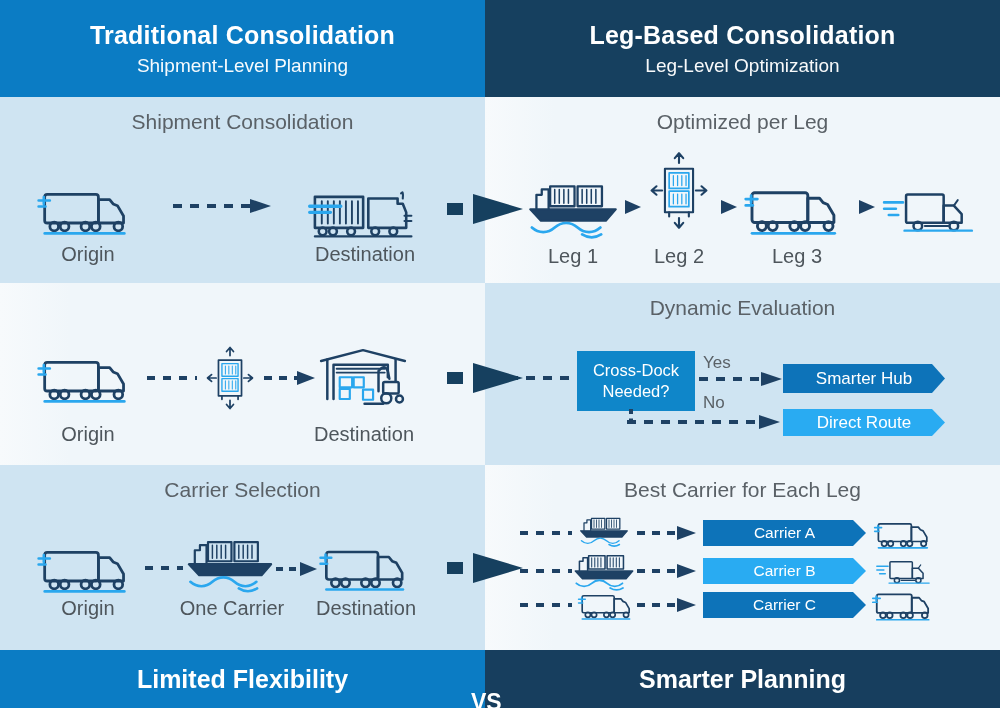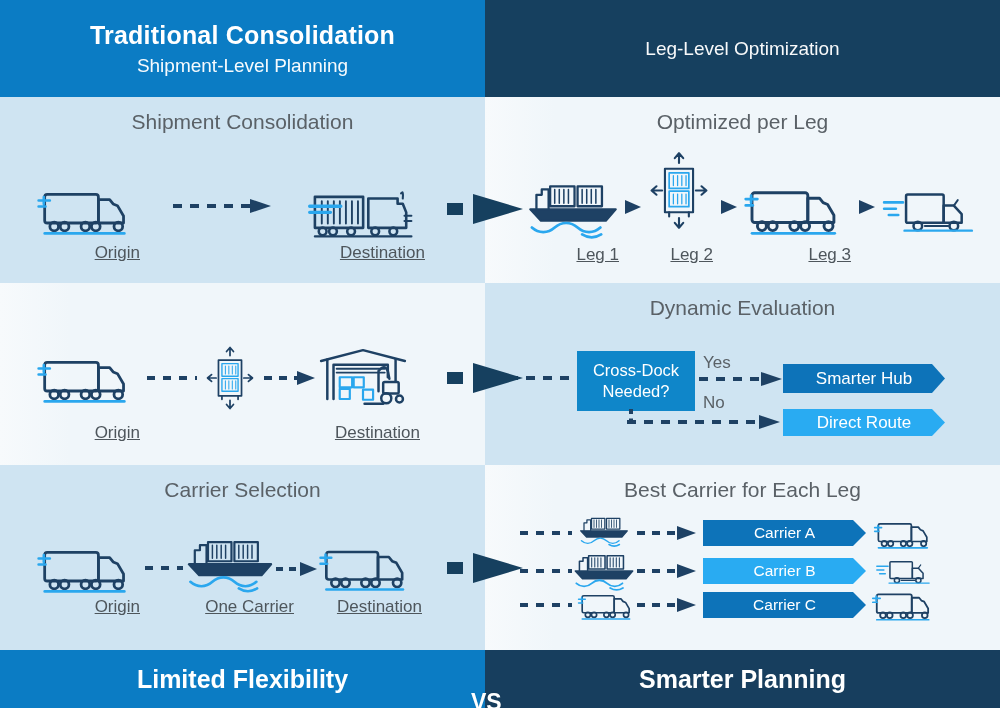--- a/index.html
+++ b/index.html
@@ -21,21 +21,21 @@
   .panel.blue{background:#cfe4f2;}
   .panel.pale{background:linear-gradient(90deg,#f7fafc 0px,#f0f6fa 70px);}
   .r1l{left:0;top:97px;width:485px;height:186px;}
   .r1r{left:485px;top:97px;width:515px;height:186px;}
   .r2l{left:0;top:283px;width:485px;height:182px;}
   .r2r{left:485px;top:283px;width:515px;height:182px;}
   .r3l{left:0;top:465px;width:485px;height:204px;}
   .r3r{left:485px;top:465px;width:515px;height:185px;}
   .ptitle{position:absolute;top:13px;left:0;right:0;text-align:center;
           font-size:21px;color:#5a6167;}
-  .lbl{position:absolute;font-size:17px;color:#4e565c;text-align:right;text-decoration:underline;}
+  .lbl{position:absolute;font-size:20px;color:#4e565c;text-align:center;}
   .ic{display:block;}
   
   .decision-box{position:absolute;background:#0f86c9;color:#ffffff;
      display:flex;align-items:center;justify-content:center;text-align:center;
      font-size:16.5px;font-weight:500;line-height:1.3;}
   .banner{position:absolute;color:#ffffff;display:flex;align-items:center;
      justify-content:center;font-weight:500;
      clip-path:polygon(0 0,calc(100% - 13px) 0,100% 50%,calc(100% - 13px) 100%,0 100%);}
   .banner.dark{background:#0d73b9;}
   .banner.light{background:#29abf2;}
@@ -138,20 +138,21 @@
   </defs>
 </svg>
 
 <div class="poster">
 
   <div class="hdr hdr-left">
     <div class="hdr-title">Traditional Consolidation</div>
     <div class="hdr-sub">Shipment-Level Planning</div>
   </div>
   <div class="hdr hdr-right">
+    <div class="hdr-title">Leg-Based Consolidation</div>
     <div class="hdr-sub">Leg-Level Optimization</div>
   </div>
 
   <section class="panel blue r1l">
     <div class="ptitle">Shipment Consolidation</div>
     <svg class="ic abs" style="left:36px;top:86px" width="104" height="54" viewBox="0 0 120 62">
         <use href="#g-semi"></use>
       </svg>
     <div class="lbl" style="left:36px;top:146px;width:104px">Origin</div>
     <svg class="ic abs" style="left:172px;top:101px" width="100" height="16" viewBox="0 0 100 16">

